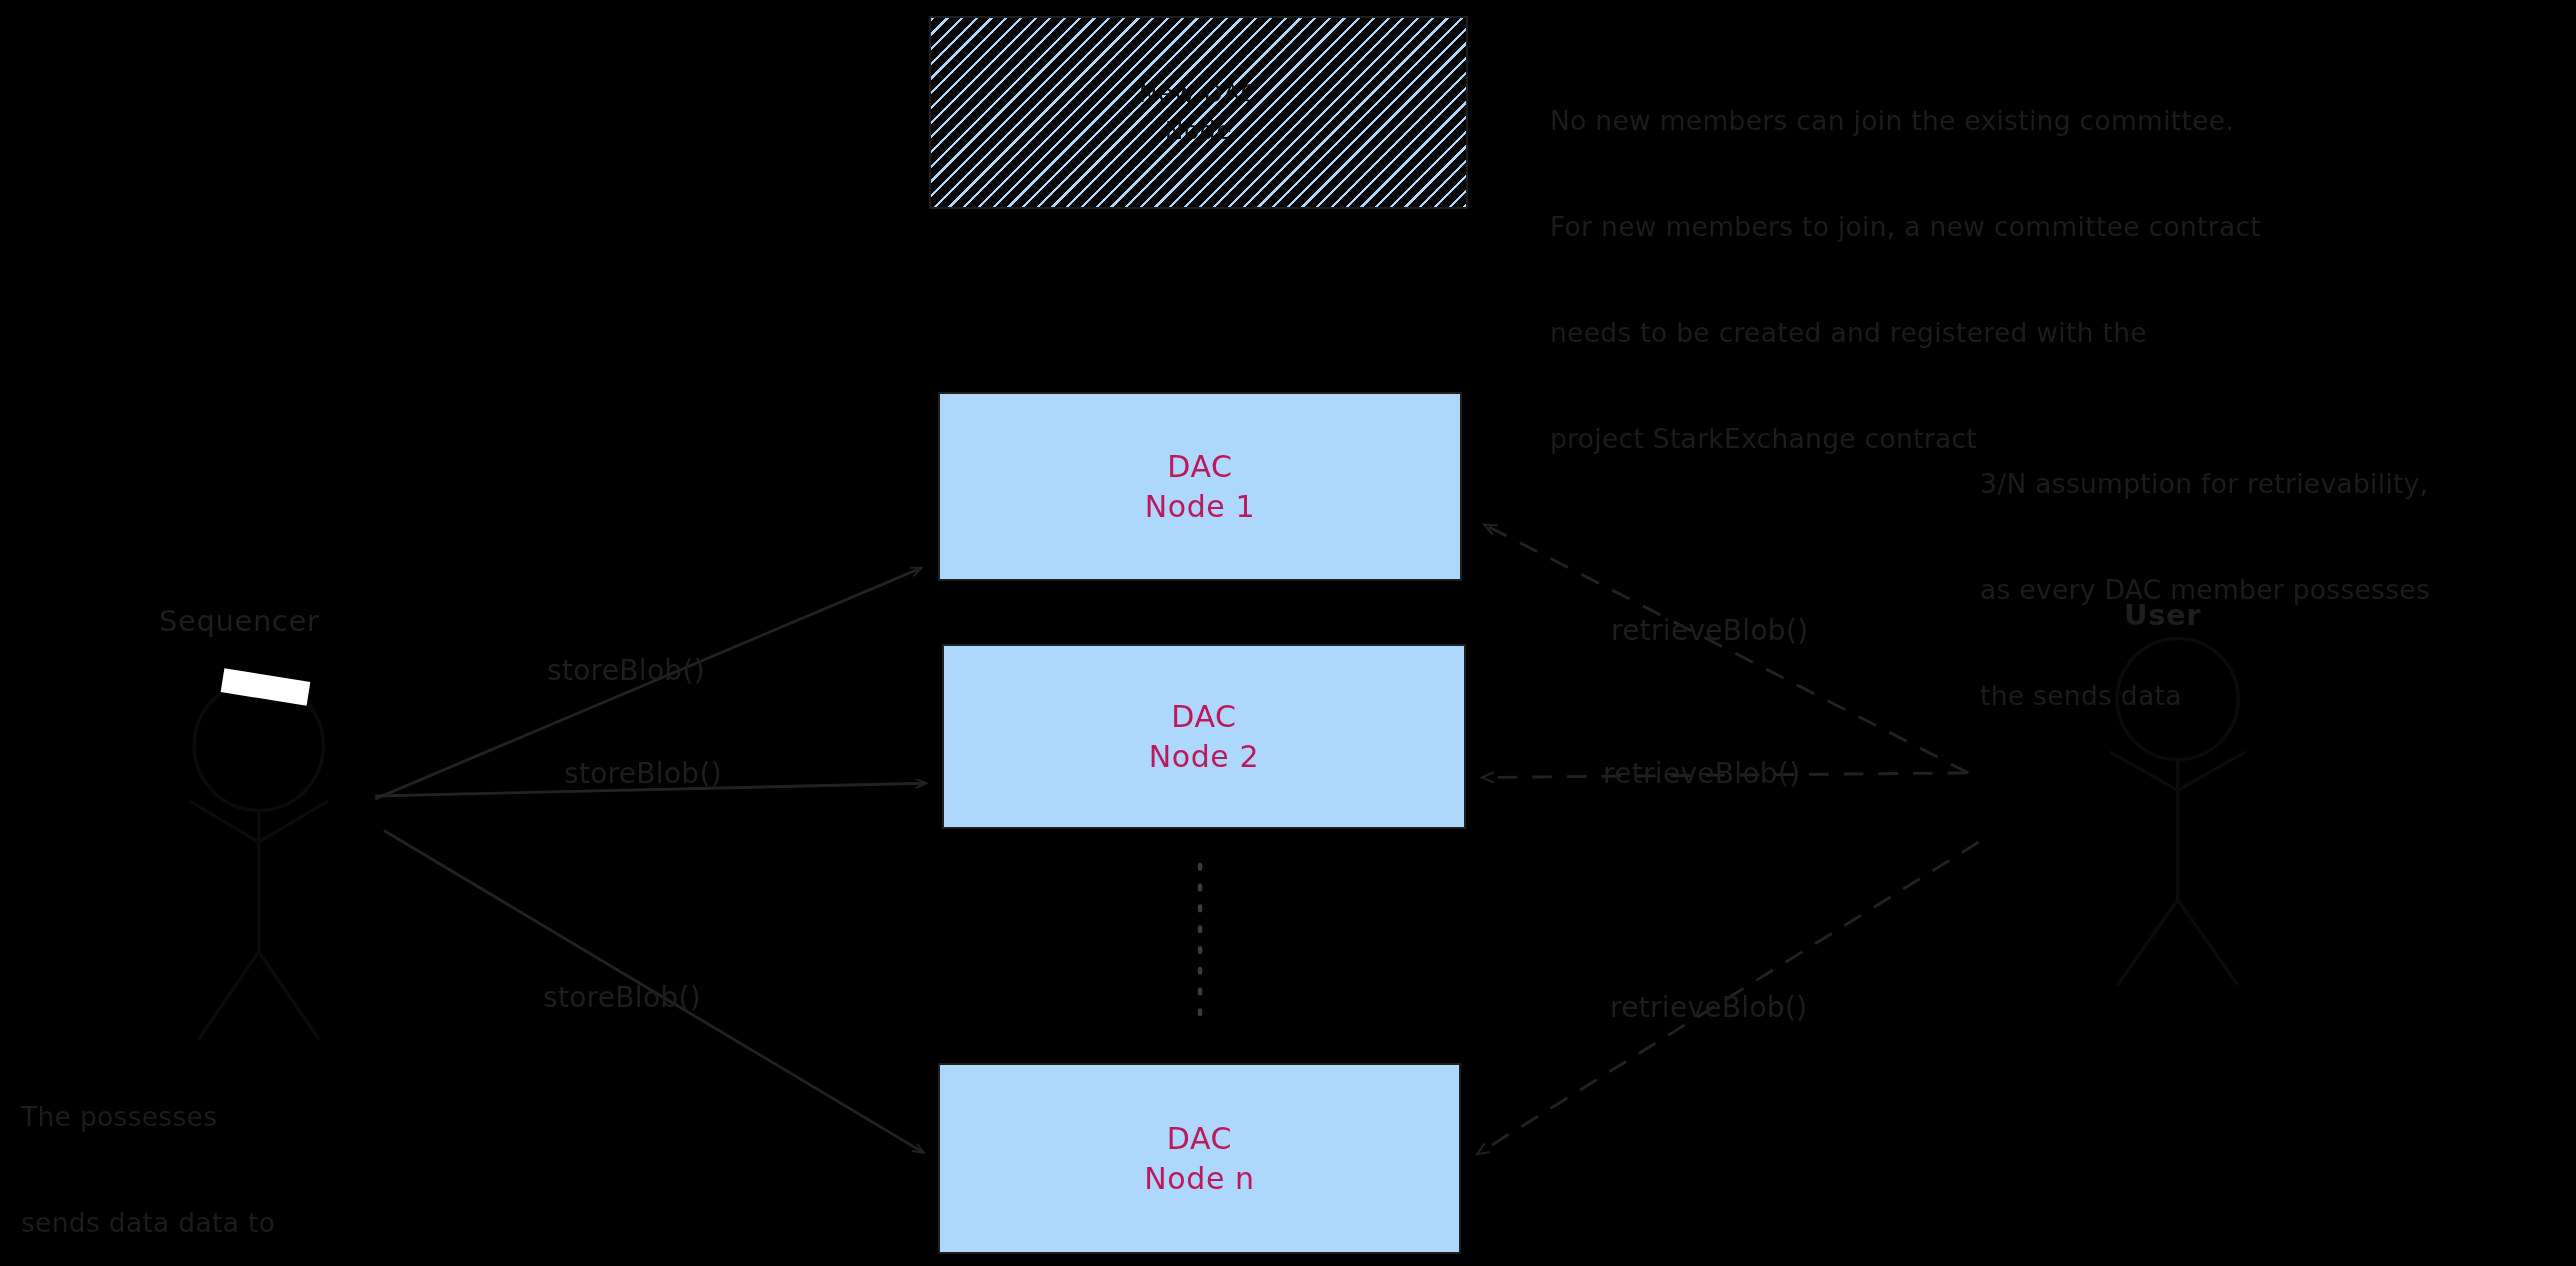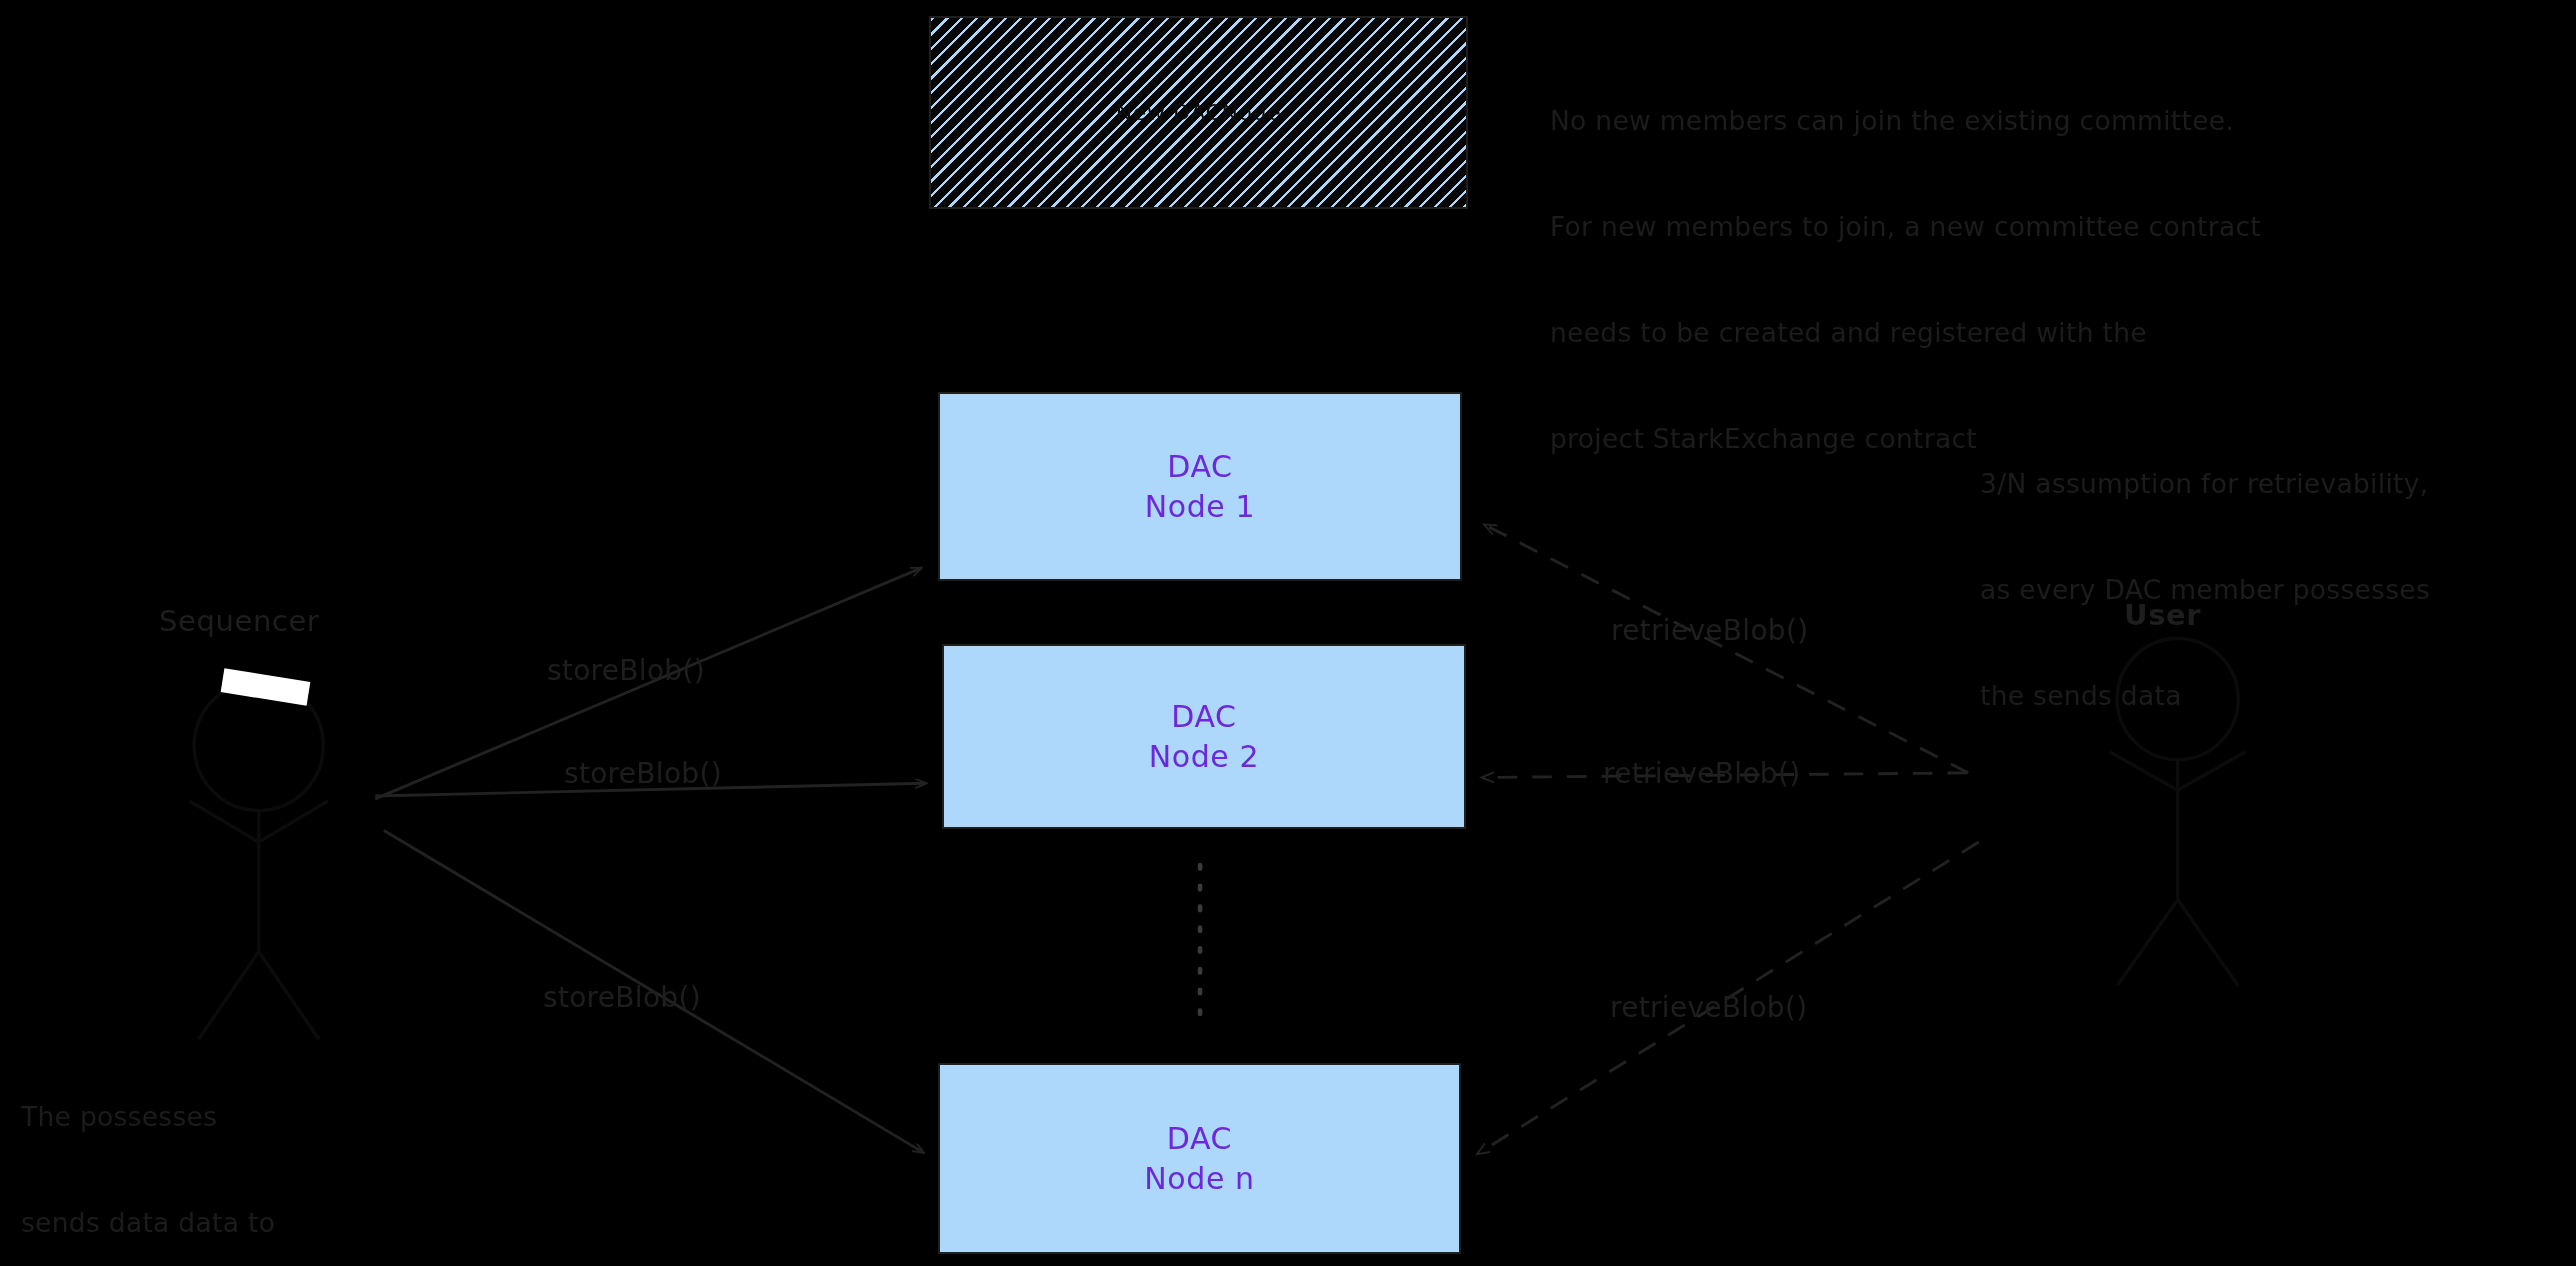--- a/index.html
+++ b/index.html
@@ -12,41 +12,41 @@
   .svg-layer{position:absolute;left:0;top:0;width:2576px;height:1266px;pointer-events:none;}
 
   
   .node-box{
     position:absolute;
     background:#ADD8FB;
     border:2.9px solid #1f1f1f;
     box-sizing:border-box;
     display:flex;flex-direction:column;
     align-items:center;justify-content:center;
-    color:#6d28d9;
+    color:#be185d;
     font-size:30px;
     line-height:1.32;
     letter-spacing:0.6px;
   }
   .node-box span{display:block;text-align:center;white-space:pre;}
 
   
   .hatch-box{
     position:absolute;
     box-sizing:border-box;
     border:2.9px solid #1f1f1f;
     background-color:#050505;
     background-image:repeating-linear-gradient(
         -45deg,
         #ADD8FB 0px, #ADD8FB 2.3px,
         rgba(0,0,0,0) 2.3px, rgba(0,0,0,0) 10.4px);
-    display:flex;flex-direction:row;
+    display:flex;flex-direction:column;
     align-items:center;justify-content:center;
     color:#0d0d0d;
-    font-size:22px;line-height:1.45;
+    font-size:25px;line-height:1.45;
     letter-spacing:0.6px;
   }
   .hatch-box span{display:block;text-align:center;white-space:pre;}
 
   
   .note{
     position:absolute;
     color:#1c1c1c;
     font-size:26.5px;
     line-height:1.33;

